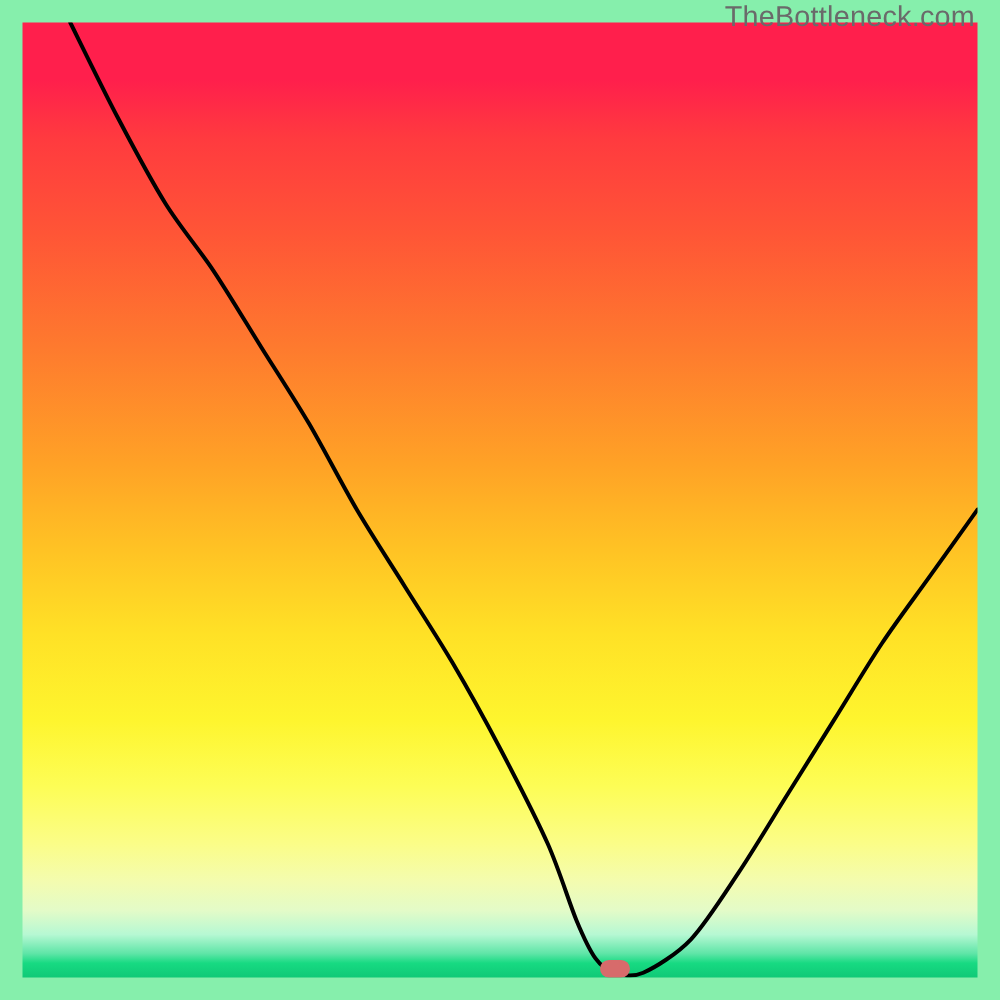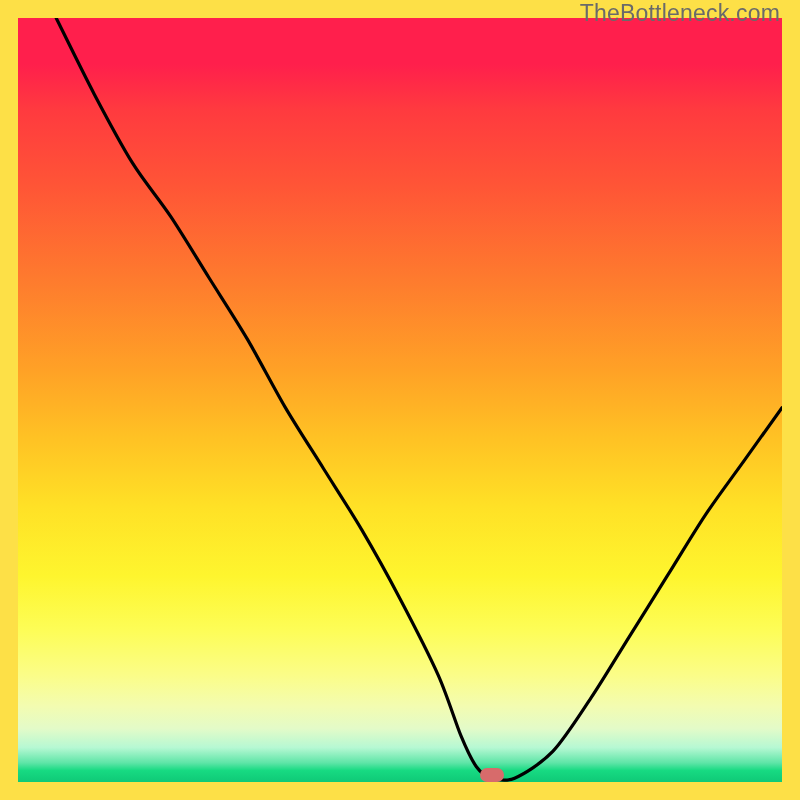--- a/index.html
+++ b/index.html
@@ -8,21 +8,21 @@
     width: 800px;
     height: 800px;
     background: #000;
     overflow: hidden;
     font-family: Arial, Helvetica, sans-serif;
   }
   .frame {
     position: relative;
     width: 800px;
     height: 800px;
-    background: #fde047;
+    background: #86efac;
   }
   .plot {
     position: absolute;
     left: 18px;
     top: 18px;
     width: 764px;
     height: 764px;
     background: linear-gradient(
       to bottom,
       #ff1f4c 0%,

